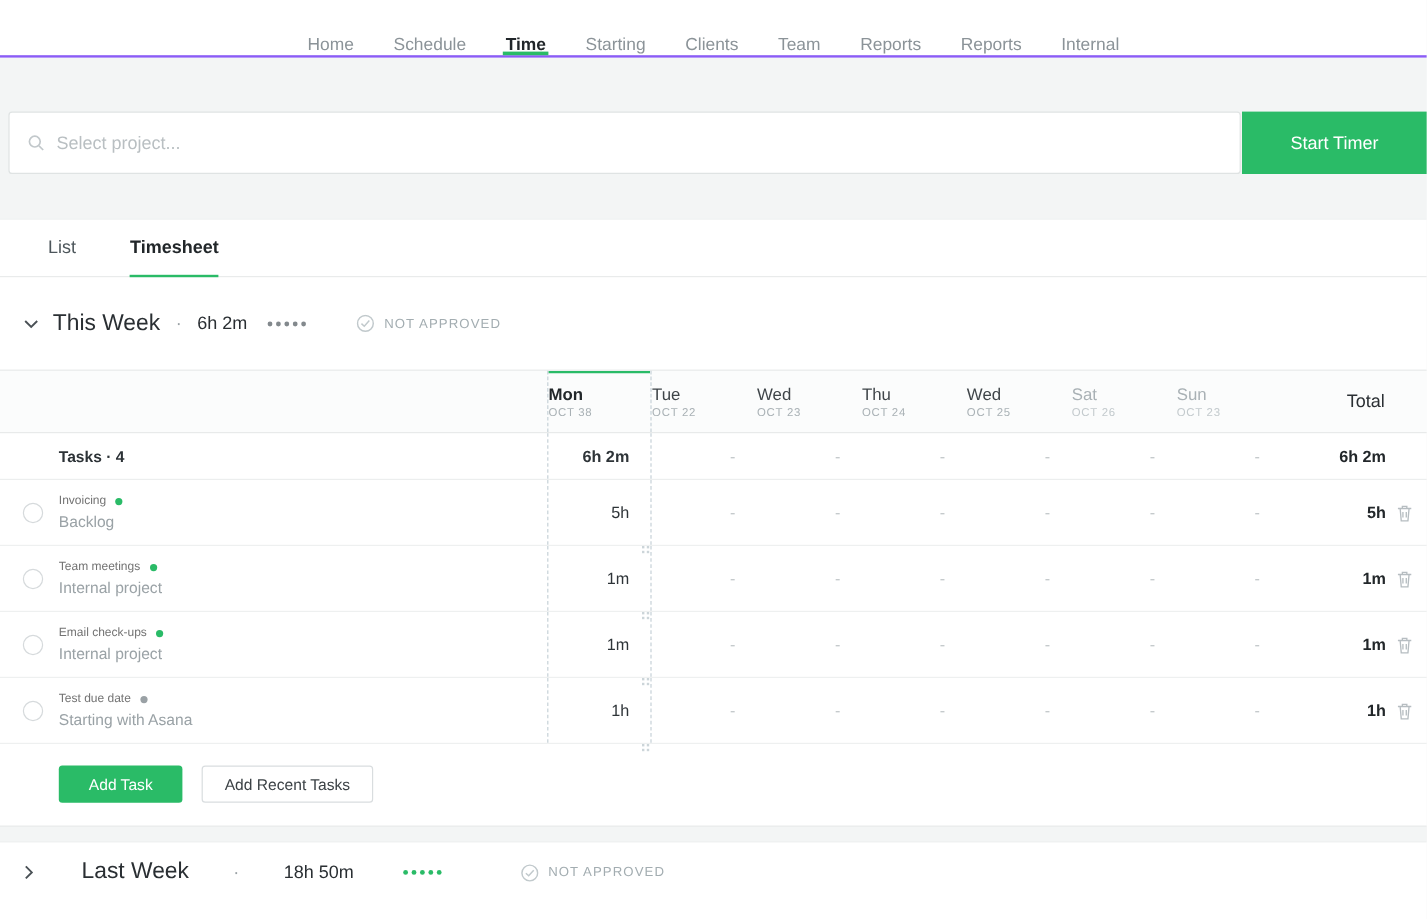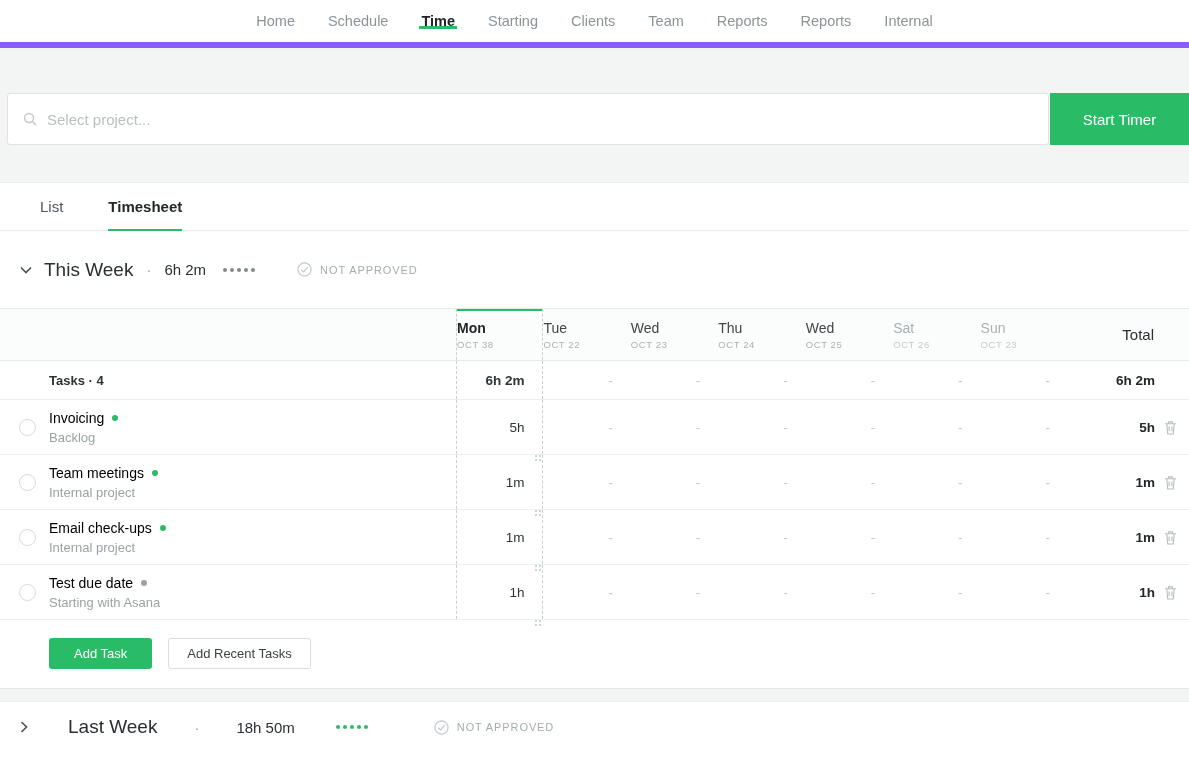--- a/index.html
+++ b/index.html
@@ -6,22 +6,22 @@
   html, body { width: 1189px; height: 766px; overflow: hidden; }
   body {
     font-family: "Liberation Sans", sans-serif;
     background: #f3f5f5;
     color: #3c4043;
     position: relative;
   }
 
   
   .topnav {
-    height: 48px; background: #fff; border-bottom: 6px solid #8b5cf6;
-    display: flex; justify-content: center; align-items: center;
+    height: 48px; background: #fff; border-bottom: 2px solid #8b5cf6;
+    display: flex; justify-content: center; align-items: flex-end;
   }
   .nav-items { display: flex; gap: 29px; }
   .nav-item {
     display: flex; align-items: center; font-size: 14.5px; color: #8b9398;
     cursor: pointer; position: relative; padding: 0 2px;
   }
   .nav-item.active { color: #21262a; font-weight: bold; }
   .nav-item.active::after {
     content: ""; position: absolute; left: 0; right: 0; bottom: 0;
     height: 3px; background: var(--accent-green, #2abb67);
@@ -33,21 +33,21 @@
     flex: 1; background: #fff; border: 1px solid #dfe3e3; border-radius: 3px;
     display: flex; align-items: center; padding: 0 15px; margin-right: 1px;
   }
   .search-box input {
     border: none; outline: none; flex: 1; font-size: 15px; color: #444;
     font-family: "Liberation Sans", sans-serif; background: transparent;
   }
   .search-box input::placeholder { color: #b9bfc2; }
   .search-icon { margin-right: 10px; display: flex; }
   .start-timer {
-    width: 139px; background: var(--accent-green, #2abb67); color: #fff;
+    width: 154px; background: var(--accent-green, #2abb67); color: #fff;
     border: none; font-size: 15px; cursor: pointer;
     font-family: "Liberation Sans", sans-serif;
   }
 
   
   .card { background: #fff; margin-top: 37px; border-top: 1px solid #eceeee; border-bottom: 1px solid #e4e7e7; }
 
   .tabs { display: flex; height: 48px; padding-left: 40px; border-bottom: 1px solid #e9ebeb; }
   .tab {
     display: flex; align-items: center; font-size: 15px; color: #4d565b;
@@ -92,21 +92,21 @@
 
   .day-cell { align-items: center; justify-content: flex-end; padding-right: 18px; font-size: 13.5px; color: #2e3438; position: relative; }
   .day-cell .dashable.dash { color: #c2c7ca; font-weight: normal; }
 
   .ts-row.ts-task { height: 55px; border-bottom: 1px solid #eef0f0; }
   .task-col { align-items: center; padding-left: 19px; }
   .radio {
     width: 17px; height: 17px; border: 1px solid #d6dadc; border-radius: 50%;
     background: #fff; margin-right: 13px; flex: none; cursor: pointer;
   }
-  .task-name { font-size: 14px; color: #000000; display: flex; align-items: center; }
+  .task-name { font-size: 10px; color: #737373; display: flex; align-items: center; }
   .task-dot { width: 6px; height: 6px; border-radius: 50%; margin-left: 8px; }
   .task-proj { font-size: 13px; color: #9aa2a6; margin-top: 4px; }
 
   .ts-task .today::after, .handle-dots {
     content: ""; position: absolute; right: 5px; bottom: -3px;
     width: 2px; height: 2px; background: #ccd5d9;
     box-shadow: 4px 0 0 #ccd5d9, 0 4px 0 #ccd5d9, 4px 4px 0 #ccd5d9;
   }
 
   .total-cell { align-items: center; justify-content: flex-end; padding-right: 12px; font-size: 13.5px; color: #22272a; font-weight: bold; }

